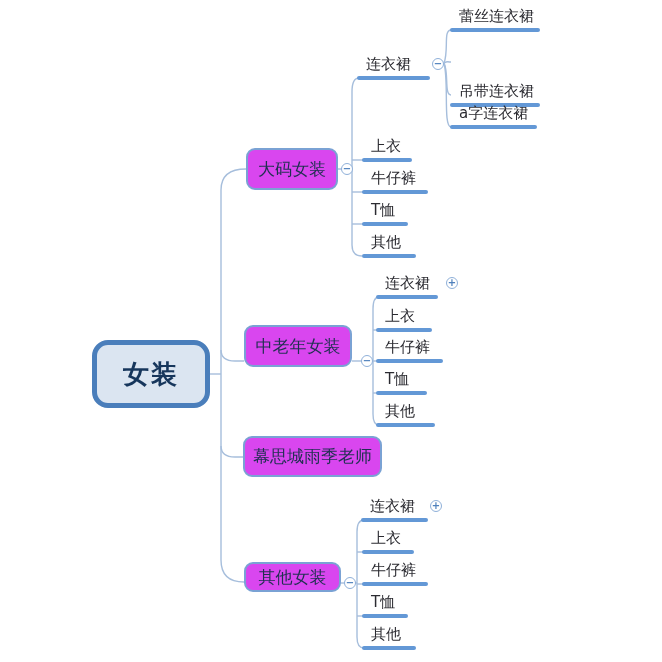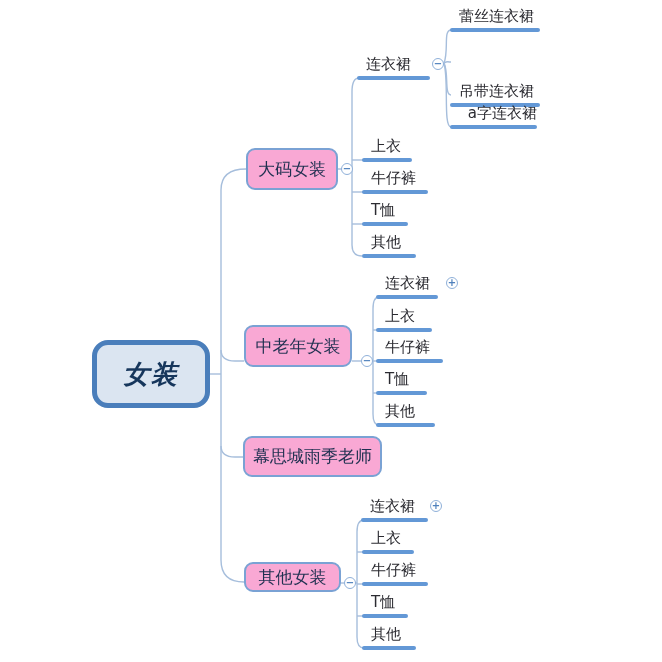--- a/index.html
+++ b/index.html
@@ -6,24 +6,24 @@
   .canvas{
     position:relative;width:662px;height:662px;background:#ffffff;overflow:hidden;
     font-family:"DejaVu Sans","Liberation Sans",sans-serif;
   }
   .connectors{position:absolute;left:0;top:0;width:662px;height:662px;}
 
   .root-node{
     position:absolute;left:92px;top:340px;width:118px;height:68px;
     background:#dbe5f1;border:5px solid #4a7ebb;border-radius:16px;
     box-sizing:border-box;display:flex;align-items:center;justify-content:center;
-    font-size:26px;font-weight:bold;color:#16365c;letter-spacing:2px;font-style:italic;
+    font-size:26px;font-weight:bold;color:#16365c;letter-spacing:2px;
   }
   .branch-node{
-    position:absolute;background:#f9a8d4;border:2px solid #7aa2d4;border-radius:9px;
+    position:absolute;background:#d946ef;border:2px solid #7aa2d4;border-radius:9px;
     box-sizing:border-box;display:flex;align-items:center;justify-content:center;
     font-size:17px;color:#1f3050;white-space:nowrap;
   }
   .line-topic{position:absolute;}
   .lt-label{
     display:block;padding:0 0 3px 9px;font-size:15px;color:#2b2b31;white-space:nowrap;line-height:17px;
   }
   .lt-underline{height:4px;width:100%;background:#6398d6;border-radius:2px;}
 
   .collapse-icon{
@@ -109,21 +109,21 @@
   </div>
 
   <div class="line-topic" style="left:450px;top:8px;width:90px;">
     <span class="lt-label">蕾丝连衣裙</span>
     <div class="lt-underline"></div>
   </div>
   <div class="line-topic" style="left:450px;top:83px;width:90px;">
     <span class="lt-label">吊带连衣裙</span>
     <div class="lt-underline"></div>
   </div>
-  <div class="line-topic" style="left:450px;top:105px;width:87px;text-align:right;">
+  <div class="line-topic" style="left:450px;top:105px;width:87px;">
     <span class="lt-label">a字连衣裙</span>
     <div class="lt-underline"></div>
   </div>
 
   <div class="line-topic" style="left:376px;top:275px;width:62px;">
     <span class="lt-label">连衣裙</span>
     <div class="lt-underline"></div>
   </div>
   <div class="line-topic" style="left:376px;top:308px;width:56px;">
     <span class="lt-label">上衣</span>

